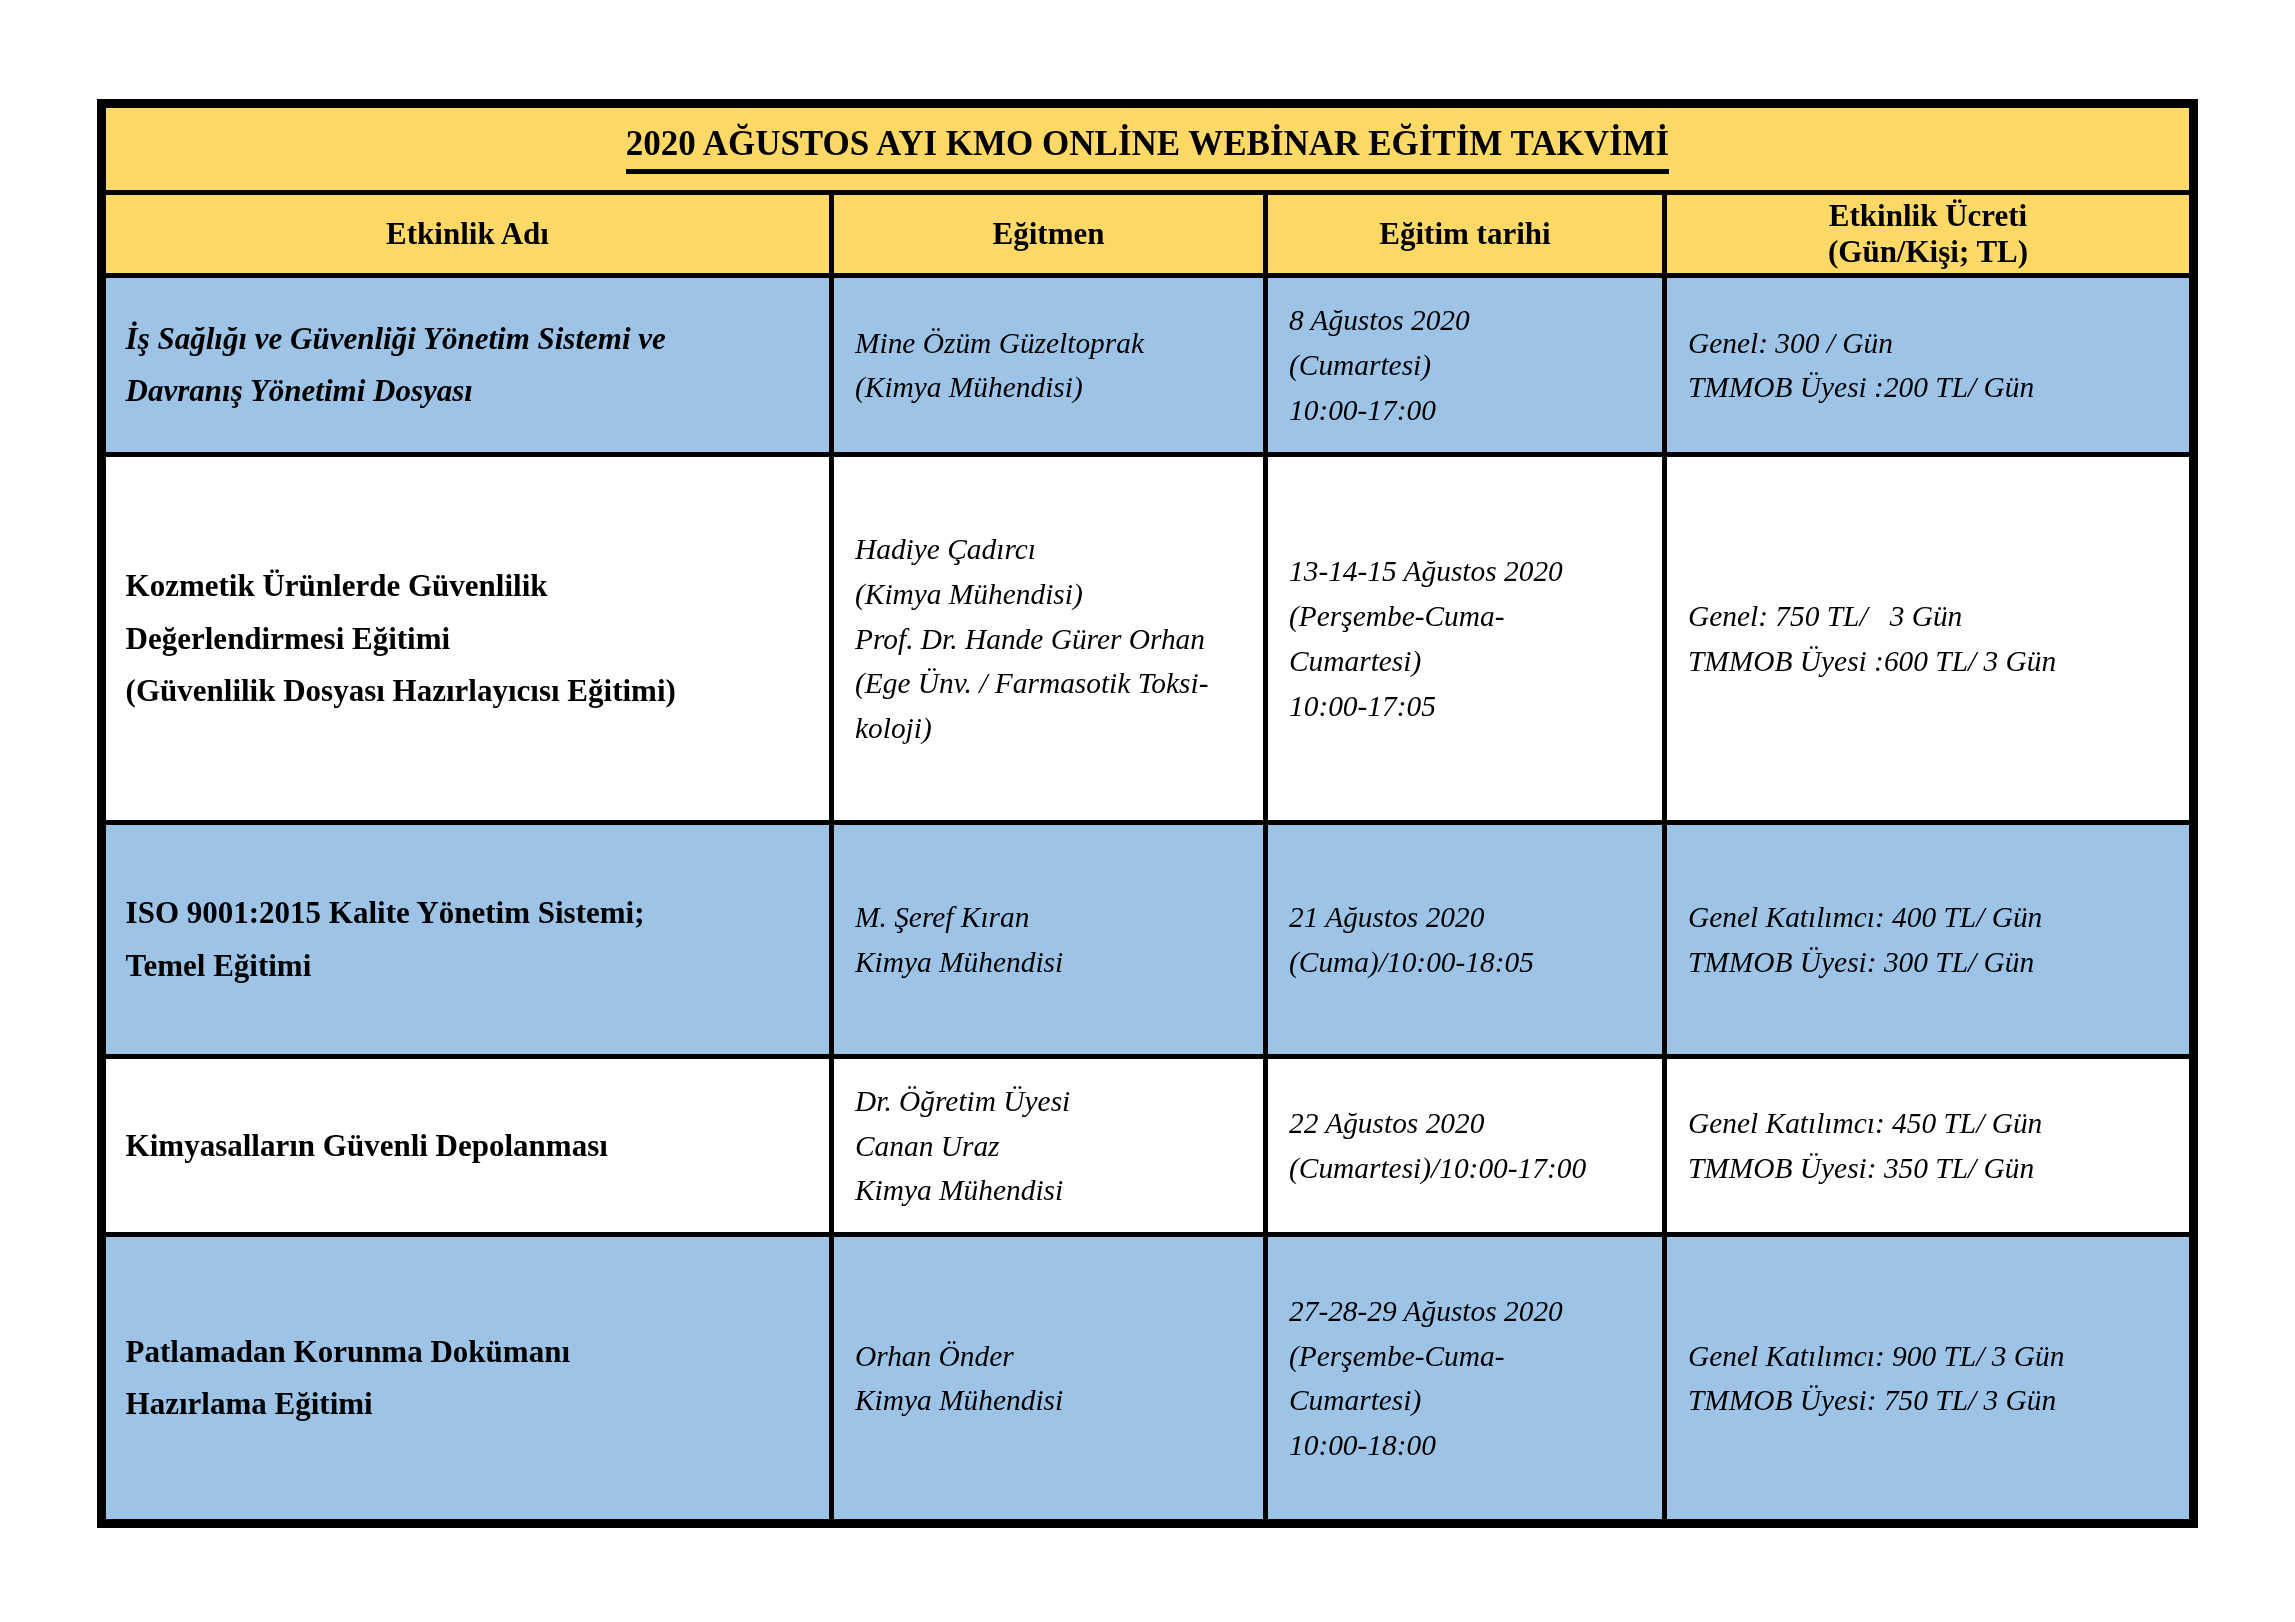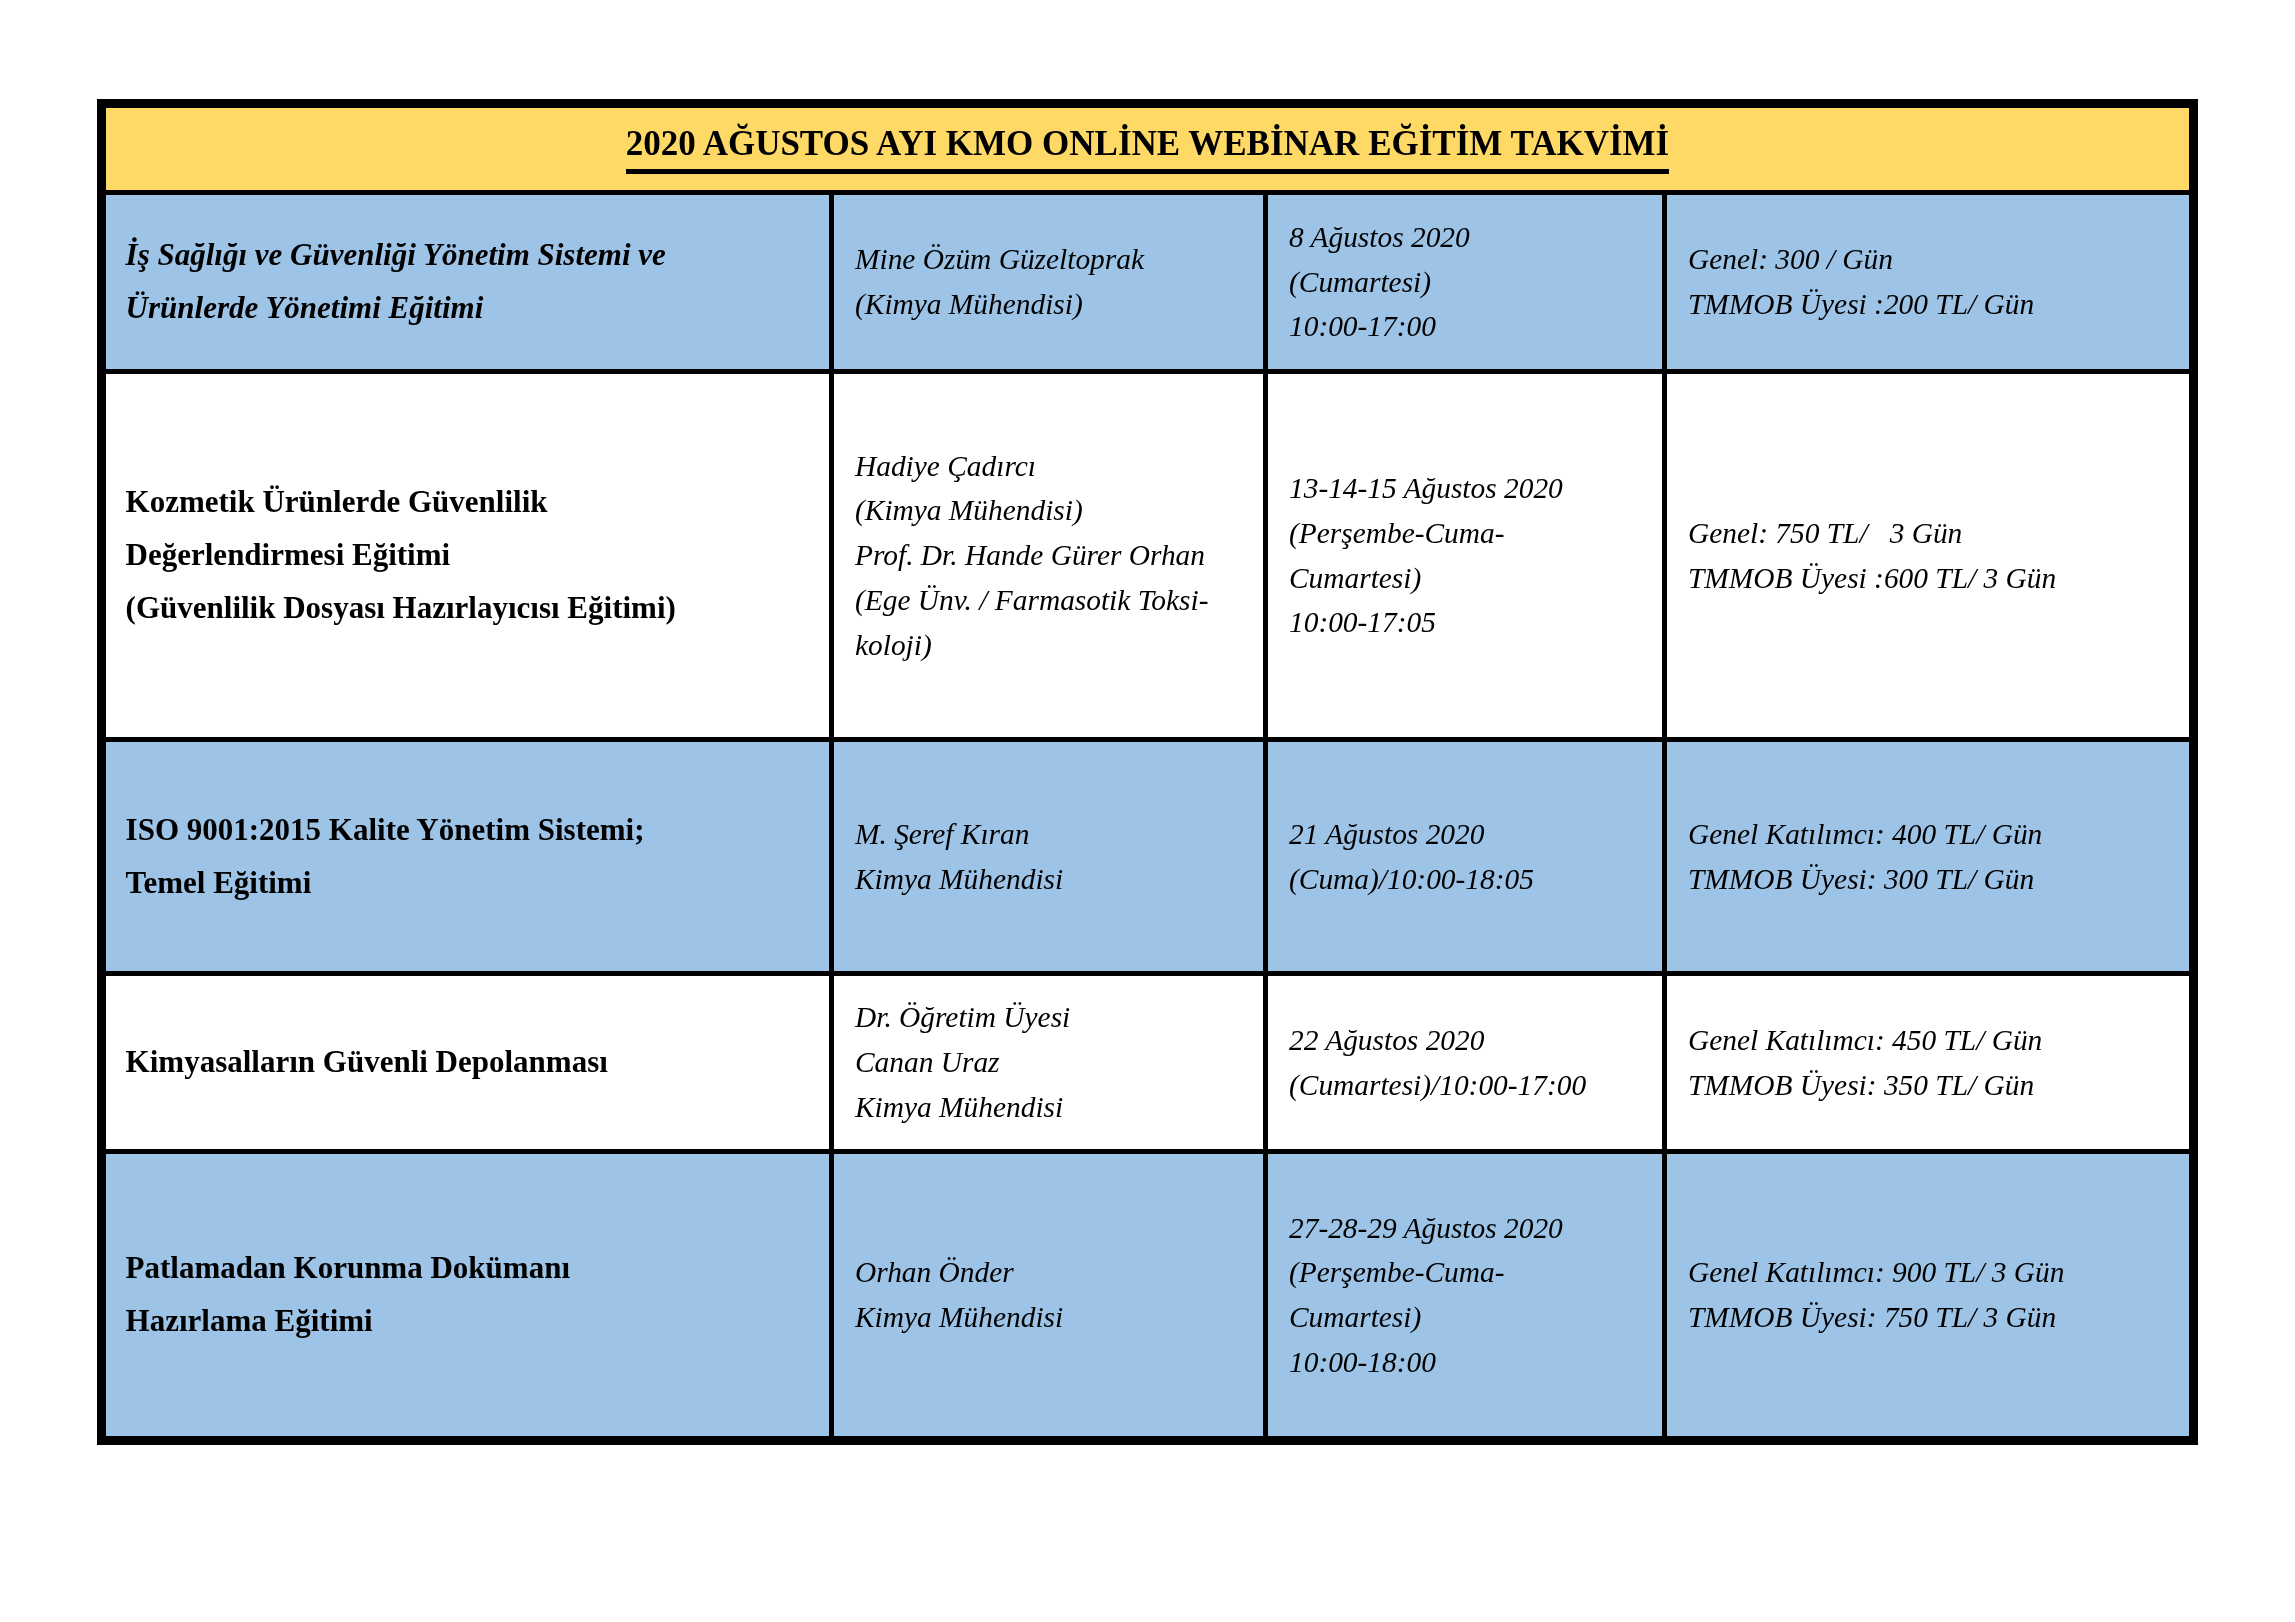--- a/index.html
+++ b/index.html
@@ -85,23 +85,30 @@
   <colgroup>
     <col style="width:730px">
     <col style="width:434px">
     <col style="width:399px">
     <col style="width:529px">
   </colgroup>
   <tbody>
     <tr class="title-row">
       <td colspan="4"><span class="title-text">2020 AĞUSTOS AYI KMO ONLİNE WEBİNAR EĞİTİM TAKVİMİ</span></td>
     </tr>
+    <tr class="header-row">
+      <th>Etkinlik Adı</th>
+      <th>Eğitmen</th>
+      <th>Eğitim tarihi</th>
+      <th>Etkinlik Ücreti
+(Gün/Kişi; TL)</th>
+    </tr>
     <tr class="r-blue row1 first">
       <td class="name">İş Sağlığı ve Güvenliği Yönetim Sistemi ve
-Ürünlerde Yönetimi Eğitimi</td>
+Davranış Yönetimi Dosyası</td>
       <td class="trainer">Mine Özüm Güzeltoprak
 (Kimya Mühendisi)</td>
       <td class="date">8 Ağustos 2020
 (Cumartesi)
 10:00-17:00</td>
       <td class="fee">Genel: 300 / Gün
 TMMOB Üyesi :200 TL/ Gün</td>
     </tr>
     <tr class="r-white row2">
       <td class="name">Kozmetik Ürünlerde Güvenlilik

